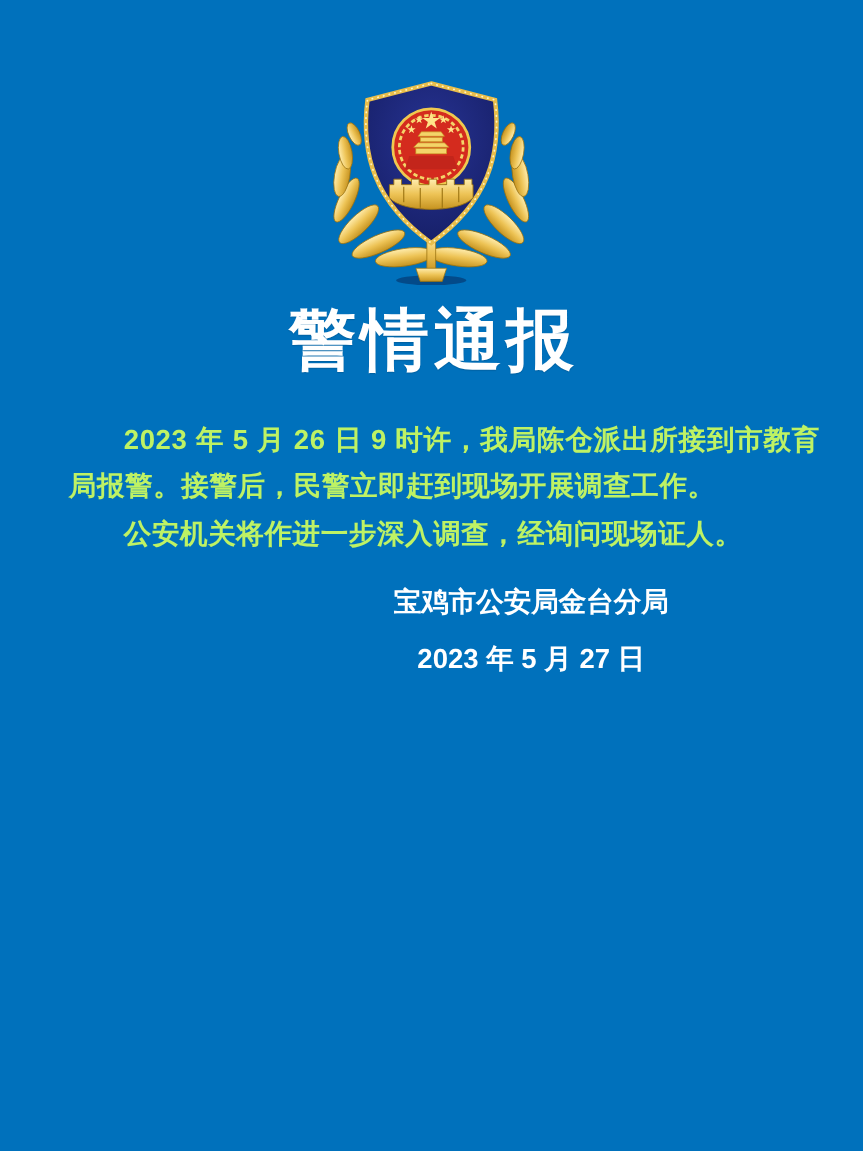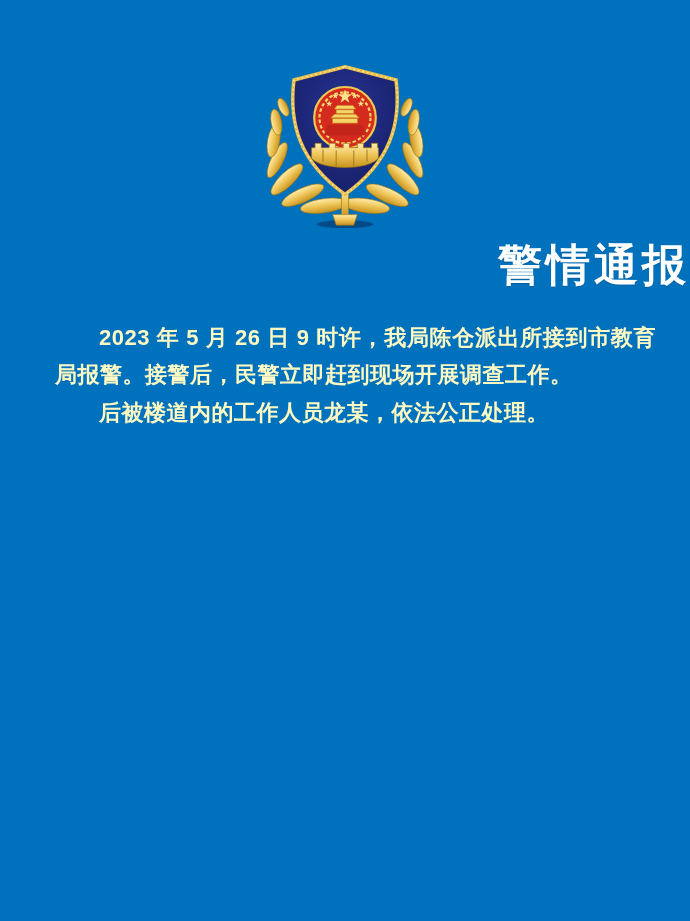--- a/index.html
+++ b/index.html
@@ -15,36 +15,36 @@
     background: #0071BC;
     color: #FFFFFF;
   }
   .badge-wrap {
     width: 176px; height: 172px;
     margin: 56px auto 0 auto;
   }
   .badge-wrap svg { display: block; width: 176px; height: 172px; }
   .notice-title {
     margin-top: 8px;
-    text-align: right;
-    font-size: 44px;
+    text-align: center;
+    font-size: 54px;
     font-weight: 700;
     letter-spacing: 4px;
     text-indent: 4px;
     color: #FFFFFF;
     text-shadow: 0 1px 1px rgba(0,0,0,0.15);
   }
   .notice-body {
     margin: 24px 34px 0 55px;
     font-size: 22px;
     font-weight: 600;
     line-height: 37.4px;
     text-align: justify;
     letter-spacing: 0.5px;
-    color: #fef9c3;
+    color: #bef264;
   }
   .notice-body p { margin: 0; text-indent: 2em; }
   .signature {
     margin-top: 22px;
     margin-left: 285px;
     width: 280px;
     text-align: center;
     font-size: 22px;
     font-weight: 600;
     color: #FFFFFF;
@@ -118,17 +118,21 @@
 
       <path d="M62,104 L66,104 66,99 73,99 73,104 82,104 82,99 89,99 89,104 98,104 98,99 105,99 105,104 114,104 114,99 121,99 121,104 130,104 130,99 137,99 137,104 138,104 138,116 C126,130 74,130 62,116 Z" fill="url(#goldGrad)" stroke="#9A7210" stroke-width="0.8"></path>
       <path d="M75,106 V120 M90,107 V125 M110,107 V125 M125,106 V120" stroke="#9A7210" stroke-width="1" fill="none"></path>
     </svg>
   </div>
 
   <div class="notice-title">警情通报</div>
 
   <div class="notice-body">
     <p>2023 年 5 月 26 日 9 时许，我局陈仓派出所接到市教育局报警。接警后，民警立即赶到现场开展调查工作。</p>
-    <p>后被楼道内的工作人员龙某，依法公正处理。</p>
+    <p>公安机关将作进一步深入调查，经询问现场证人。</p>
   </div>
 
+  <div class="signature">
+    <div class="sig-agency">宝鸡市公安局金台分局</div>
+    <div class="sig-date">2023 年 5 月 27 日</div>
+  </div>
 
 </div>
 
 </body></html>

